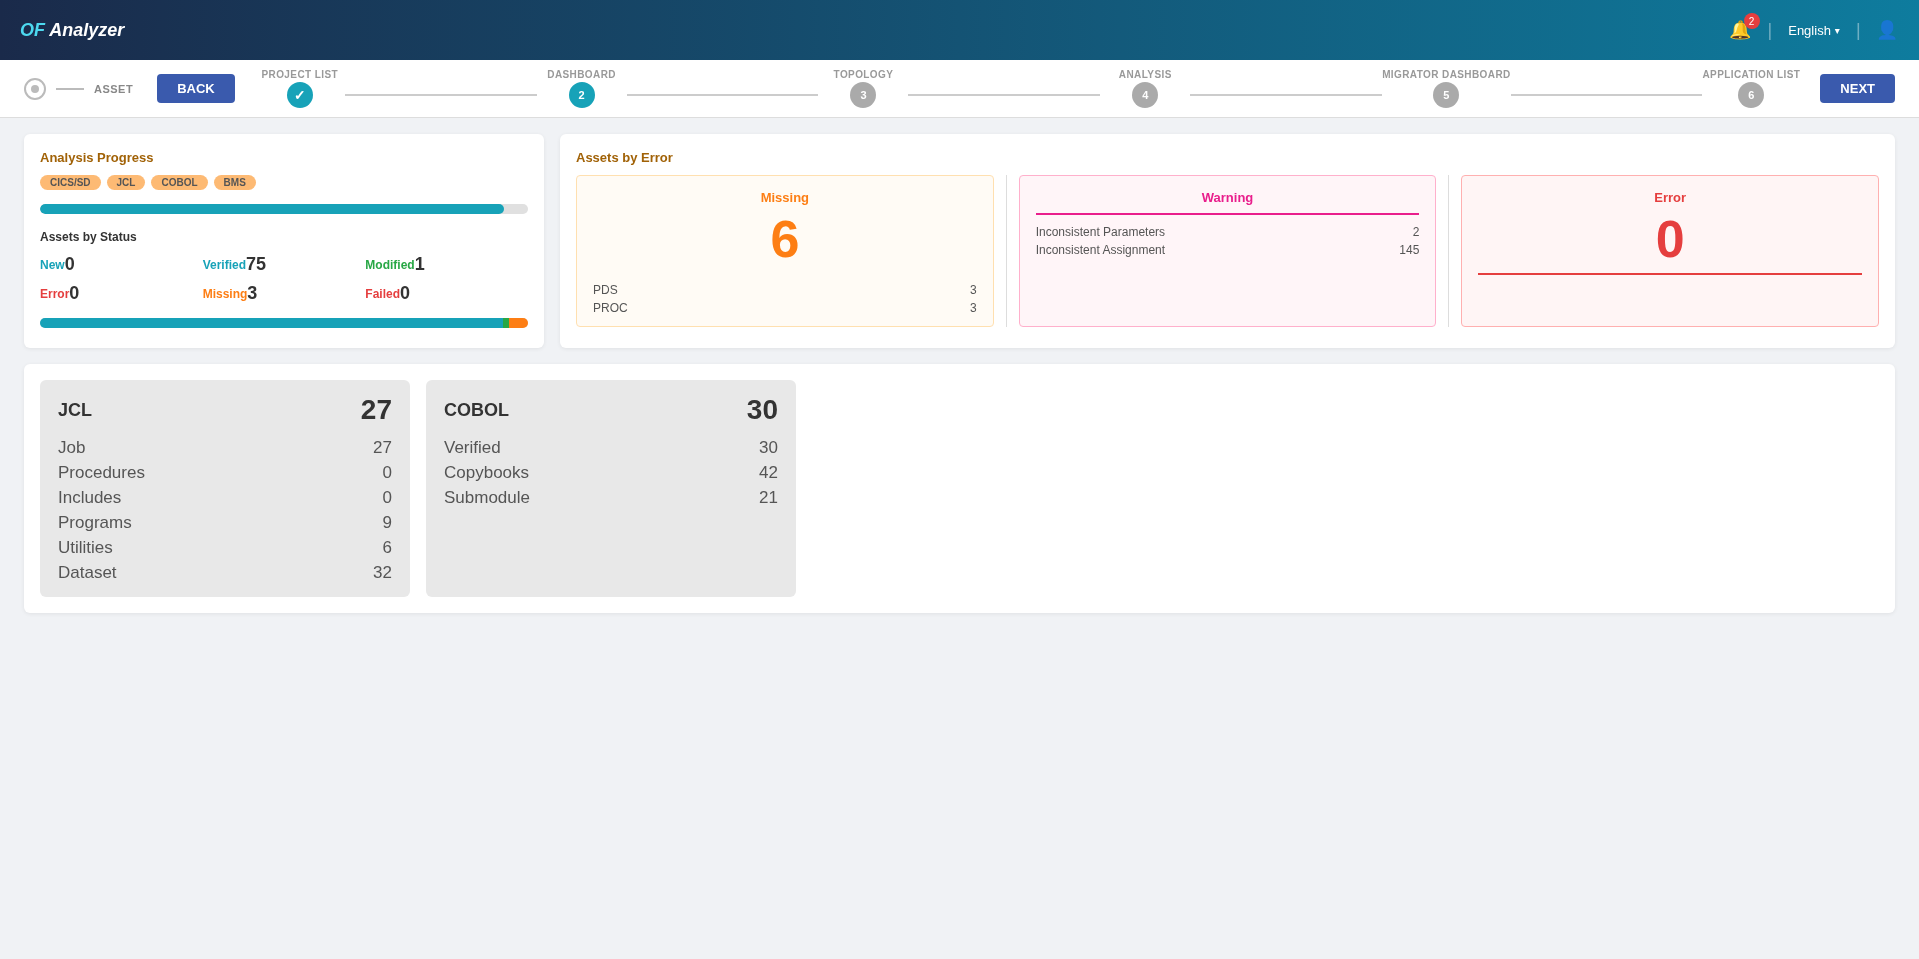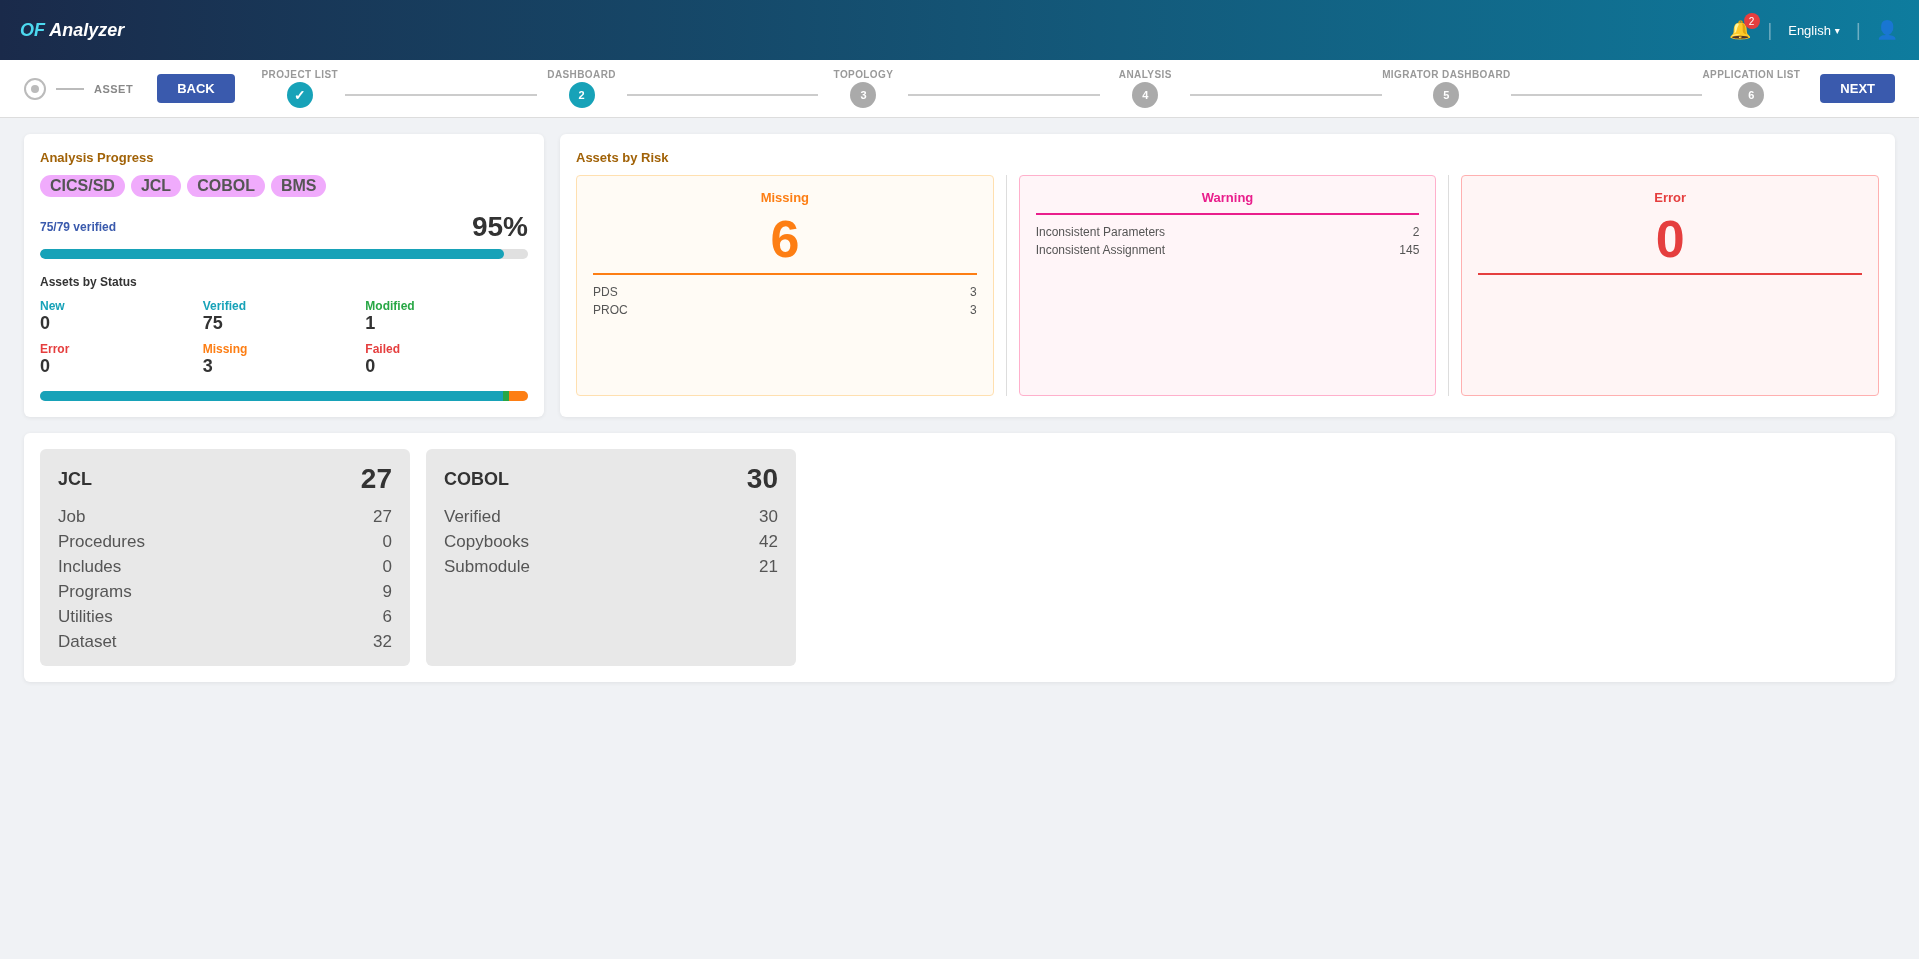--- a/index.html
+++ b/index.html
@@ -67,34 +67,34 @@
     .panels-row { display: flex; gap: 16px; }
 
     
     .panel { background: #fff; border-radius: 6px; padding: 16px; box-shadow: 0 1px 4px rgba(0,0,0,0.07); }
     .panel-left { flex: 0 0 520px; }
     .panel-right { flex: 1; }
     .panel-title { font-size: 13px; font-weight: 700; color: #a16207; margin-bottom: 10px; }
 
     .tags { display: flex; gap: 6px; margin-bottom: 14px; flex-wrap: wrap; }
     .tag {
-      background: #f0abfc; color: #555; border-radius: 12px;
-      padding: 2px 10px; font-size: 16px; font-weight: 600;
+      background: #fdba74; color: #555; border-radius: 12px;
+      padding: 2px 10px; font-size: 10px; font-weight: 600;
     }
 
     .progress-row { display: flex; align-items: center; justify-content: space-between; margin-bottom: 6px; }
     .verified-text { color: #3a5aad; font-size: 12px; font-weight: 600; }
     .percent-text { font-size: 28px; font-weight: 700; color: #333; }
     .progress-bar-bg { height: 10px; background: #e0e0e0; border-radius: 5px; overflow: hidden; margin-bottom: 16px; }
     .progress-bar-fill { height: 100%; background: #17a2b8; border-radius: 5px; }
 
     
     .status-title { font-size: 12px; font-weight: 700; color: #333; margin-bottom: 10px; }
     .status-grid { display: grid; grid-template-columns: repeat(3, 1fr); gap: 8px 0; margin-bottom: 14px; }
-    .status-cell { display: flex; flex-direction: column; }
+    .status-cell { display: flex; flex-direction: row; align-items: center; }
     .status-cell-label { font-size: 12px; font-weight: 600; }
     .status-cell-value { font-size: 18px; font-weight: 700; color: #333; }
     .color-blue { color: #17a2b8; }
     .color-green { color: #28a745; }
     .color-red { color: #e53e3e; }
     .color-orange { color: #fd7e14; }
 
     .status-bar-bg { height: 10px; background: #e0e0e0; border-radius: 5px; overflow: hidden; display: flex; }
     .status-bar-blue { background: #17a2b8; flex: 75; }
     .status-bar-green { background: #28a745; flex: 1; }
@@ -217,24 +217,20 @@
   <div class="panels-row">
 
     <div class="panel panel-left">
       <div class="panel-title">Analysis Progress</div>
       <div class="tags">
         <span class="tag">CICS/SD</span>
         <span class="tag">JCL</span>
         <span class="tag">COBOL</span>
         <span class="tag">BMS</span>
       </div>
-      <div class="progress-row">
-        <span class="verified-text">75/79 verified</span>
-        <span class="percent-text">95%</span>
-      </div>
       <div class="progress-bar-bg">
         <div class="progress-bar-fill" style="width:95%"></div>
       </div>
 
       <div class="status-title">Assets by Status</div>
       <div class="status-grid">
         <div class="status-cell">
           <span class="status-cell-label color-blue">New</span>
           <span class="status-cell-value">0</span>
         </div>
@@ -260,21 +256,21 @@
         </div>
       </div>
       <div class="status-bar-bg">
         <div class="status-bar-blue"></div>
         <div class="status-bar-green"></div>
         <div class="status-bar-orange"></div>
       </div>
     </div>
 
     <div class="panel panel-right">
-      <div class="panel-title">Assets by Risk</div>
+      <div class="panel-title">Assets by Error</div>
       <div style="display:flex; height: calc(100% - 30px); gap:0;">
 
         <div class="risk-card missing-bg">
           <div class="risk-label missing-color">Missing</div>
           <div class="risk-number missing-color">6</div>
           <div class="risk-divider missing-div"></div>
           <div class="risk-items">
             <div class="risk-item-row">
               <span>PDS</span>
               <span>3</span>

